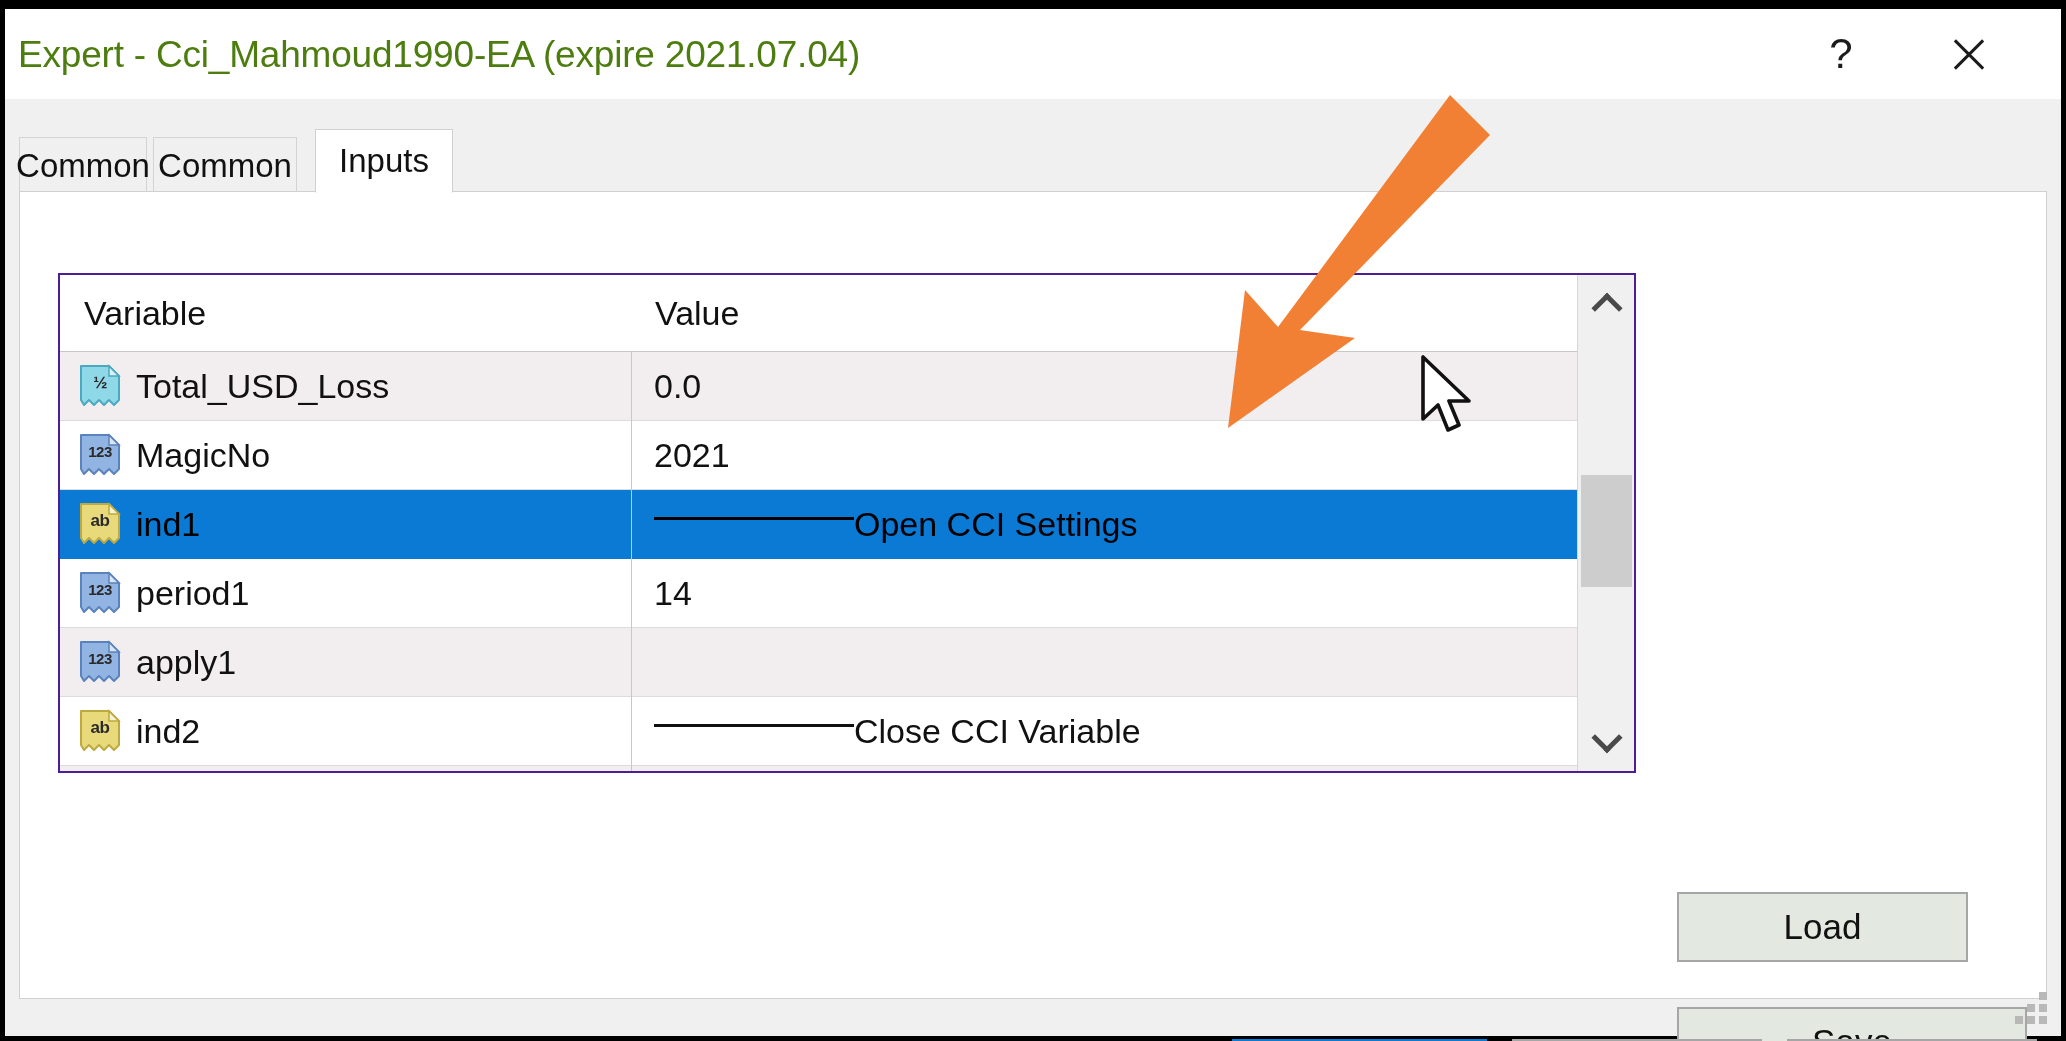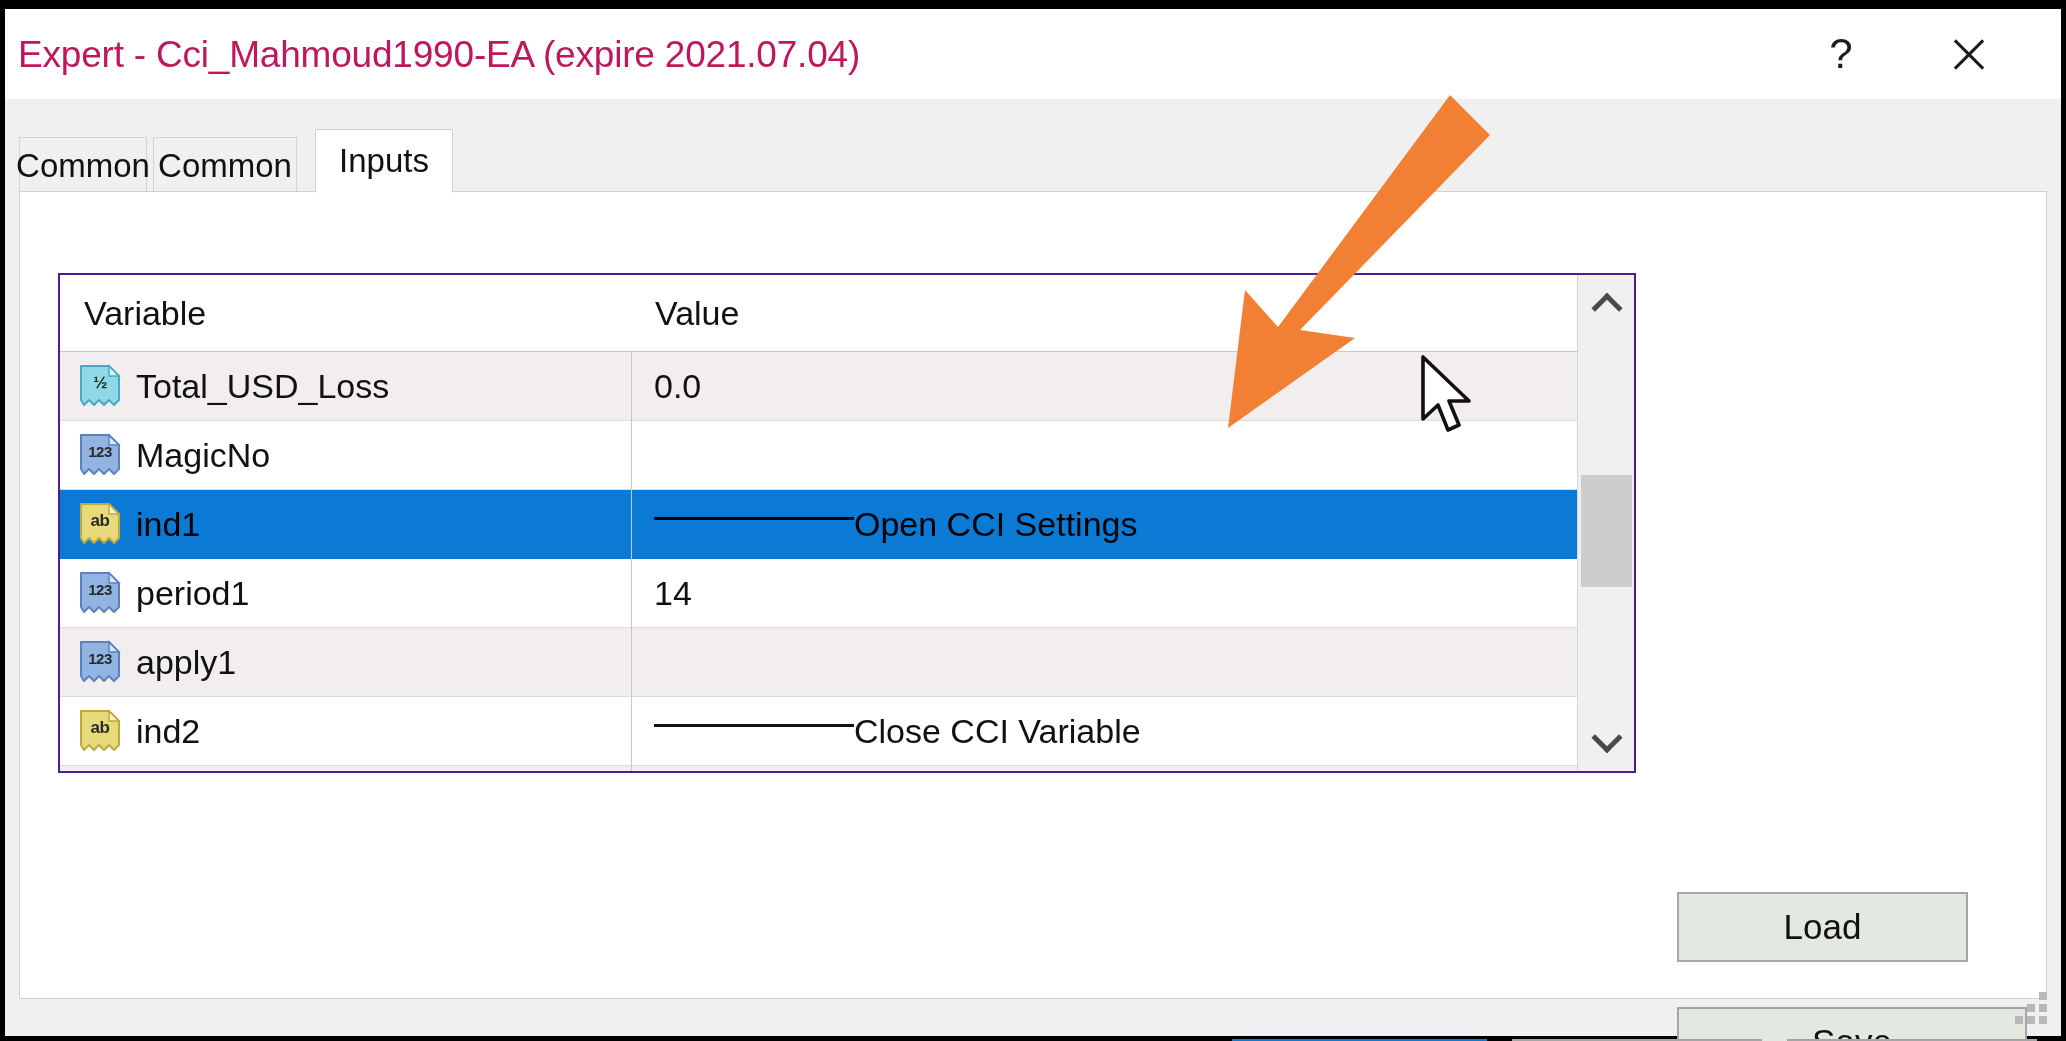--- a/index.html
+++ b/index.html
@@ -30,21 +30,21 @@
   .titlebar {
     position: absolute;
     left: 5px; top: 9px;
     width: 2056px; height: 90px;
     background: #ffffff;
   }
   .title-text {
     position: absolute;
     left: 13px; top: 25px;
     font-size: 37px;
-    color: #be185d;
+    color: #4d7c0f;
     white-space: nowrap;
     letter-spacing: -0.2px;
   }
   .title-btn {
     position: absolute;
     top: 9px;
     width: 96px; height: 72px;
     display: flex; align-items: center; justify-content: center;
     color: #1b1b1b;
     background: transparent;
@@ -309,20 +309,21 @@
                 <div class="cell-var">
                   <span class="typeicon">
                     <svg viewBox="0 0 44 46">
                       <path d="M3,2 L31,2 L41,12 L41,36 L36,41 L31,36 L26,41 L21,36 L16,41 L11,36 L6,41 L3,36 Z" fill="#92b4e3" stroke="#5a83bd" stroke-width="2" stroke-linejoin="round"></path>
                       <path d="M31,2 L41,12 L31,12 Z" fill="#ffffff" fill-opacity="0.65" stroke="#5a83bd" stroke-width="1.5"></path>
                     </svg>
                     <span class="glyph small">123</span>
                   </span>
                   <span class="var-label">MagicNo</span>
                 </div>
+                <div class="cell-val">2021</div>
               </div>
               <div class="row alt selected" style="background: rgb(10, 122, 212); border-bottom-color: rgb(10, 122, 212);">
                 <div class="cell-var">
                   <span class="typeicon">
                     <svg viewBox="0 0 44 46">
                       <path d="M3,2 L31,2 L41,12 L41,36 L36,41 L31,36 L26,41 L21,36 L16,41 L11,36 L6,41 L3,36 Z" fill="#e8d97a" stroke="#bda93f" stroke-width="2" stroke-linejoin="round"></path>
                       <path d="M31,2 L41,12 L31,12 Z" fill="#ffffff" fill-opacity="0.65" stroke="#bda93f" stroke-width="1.5"></path>
                     </svg>
                     <span class="glyph">ab</span>
                   </span>

